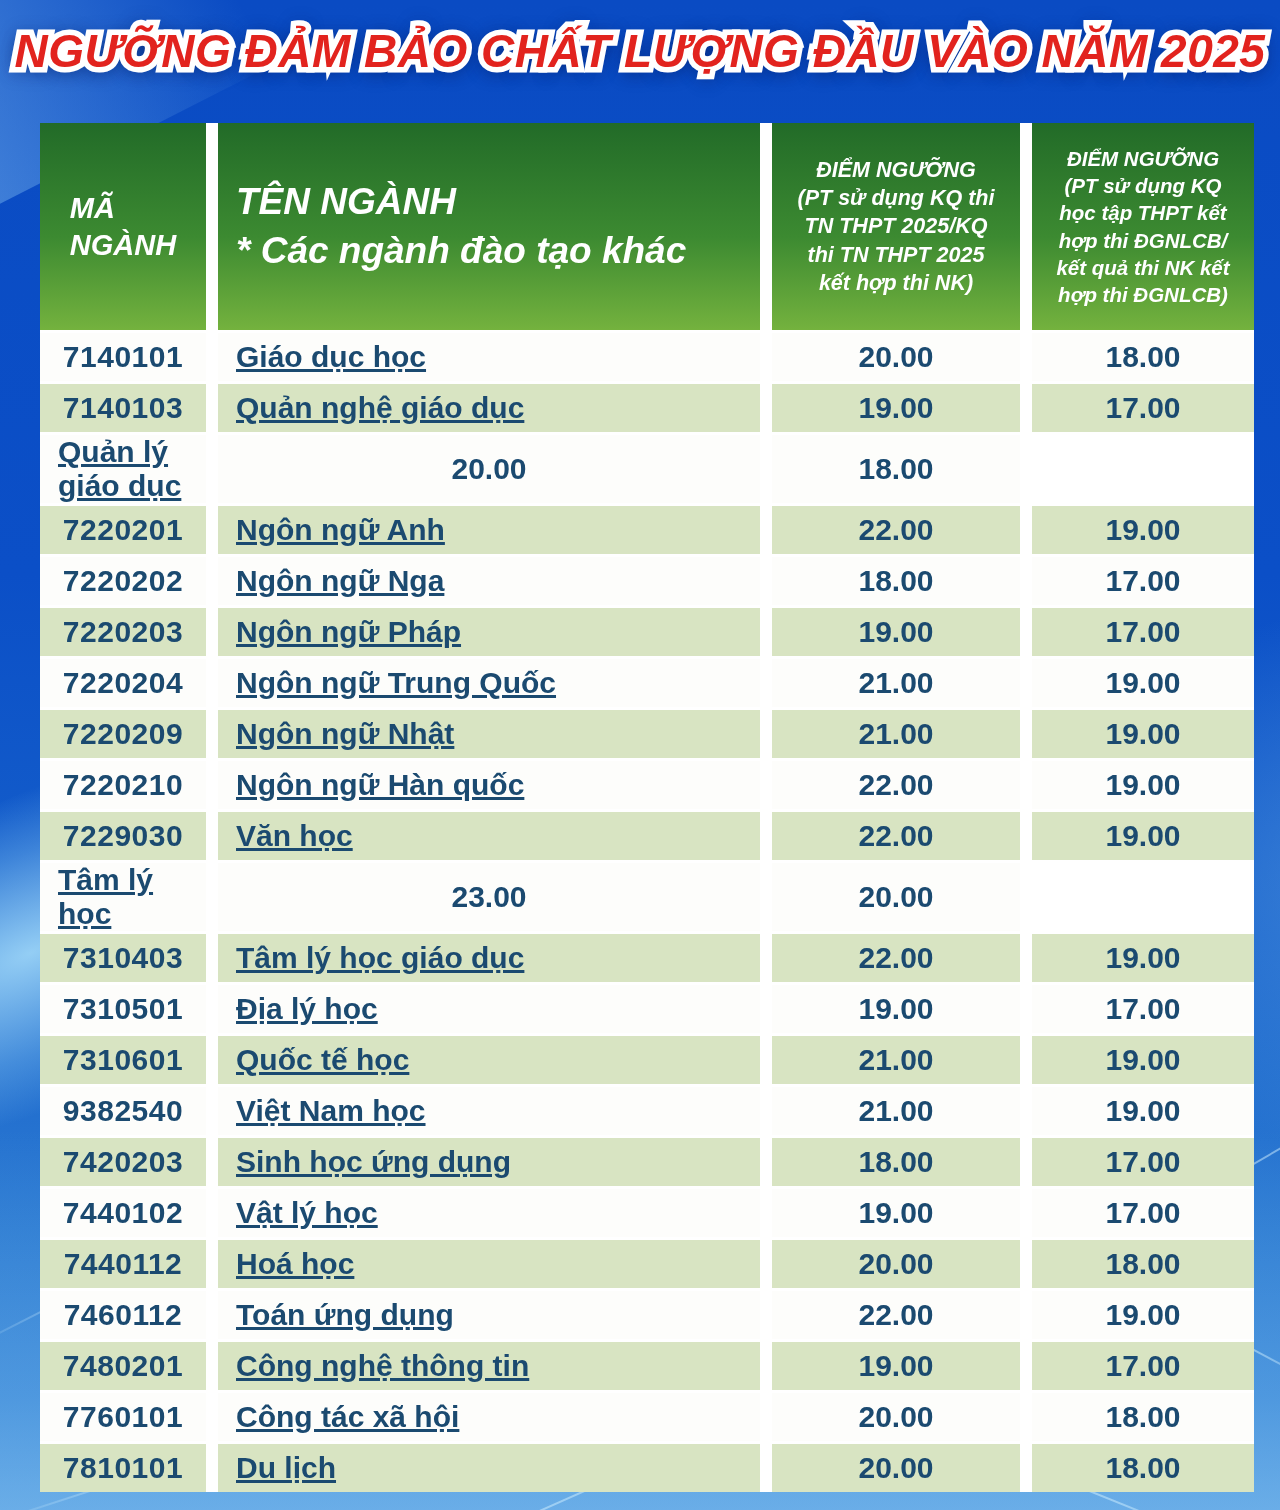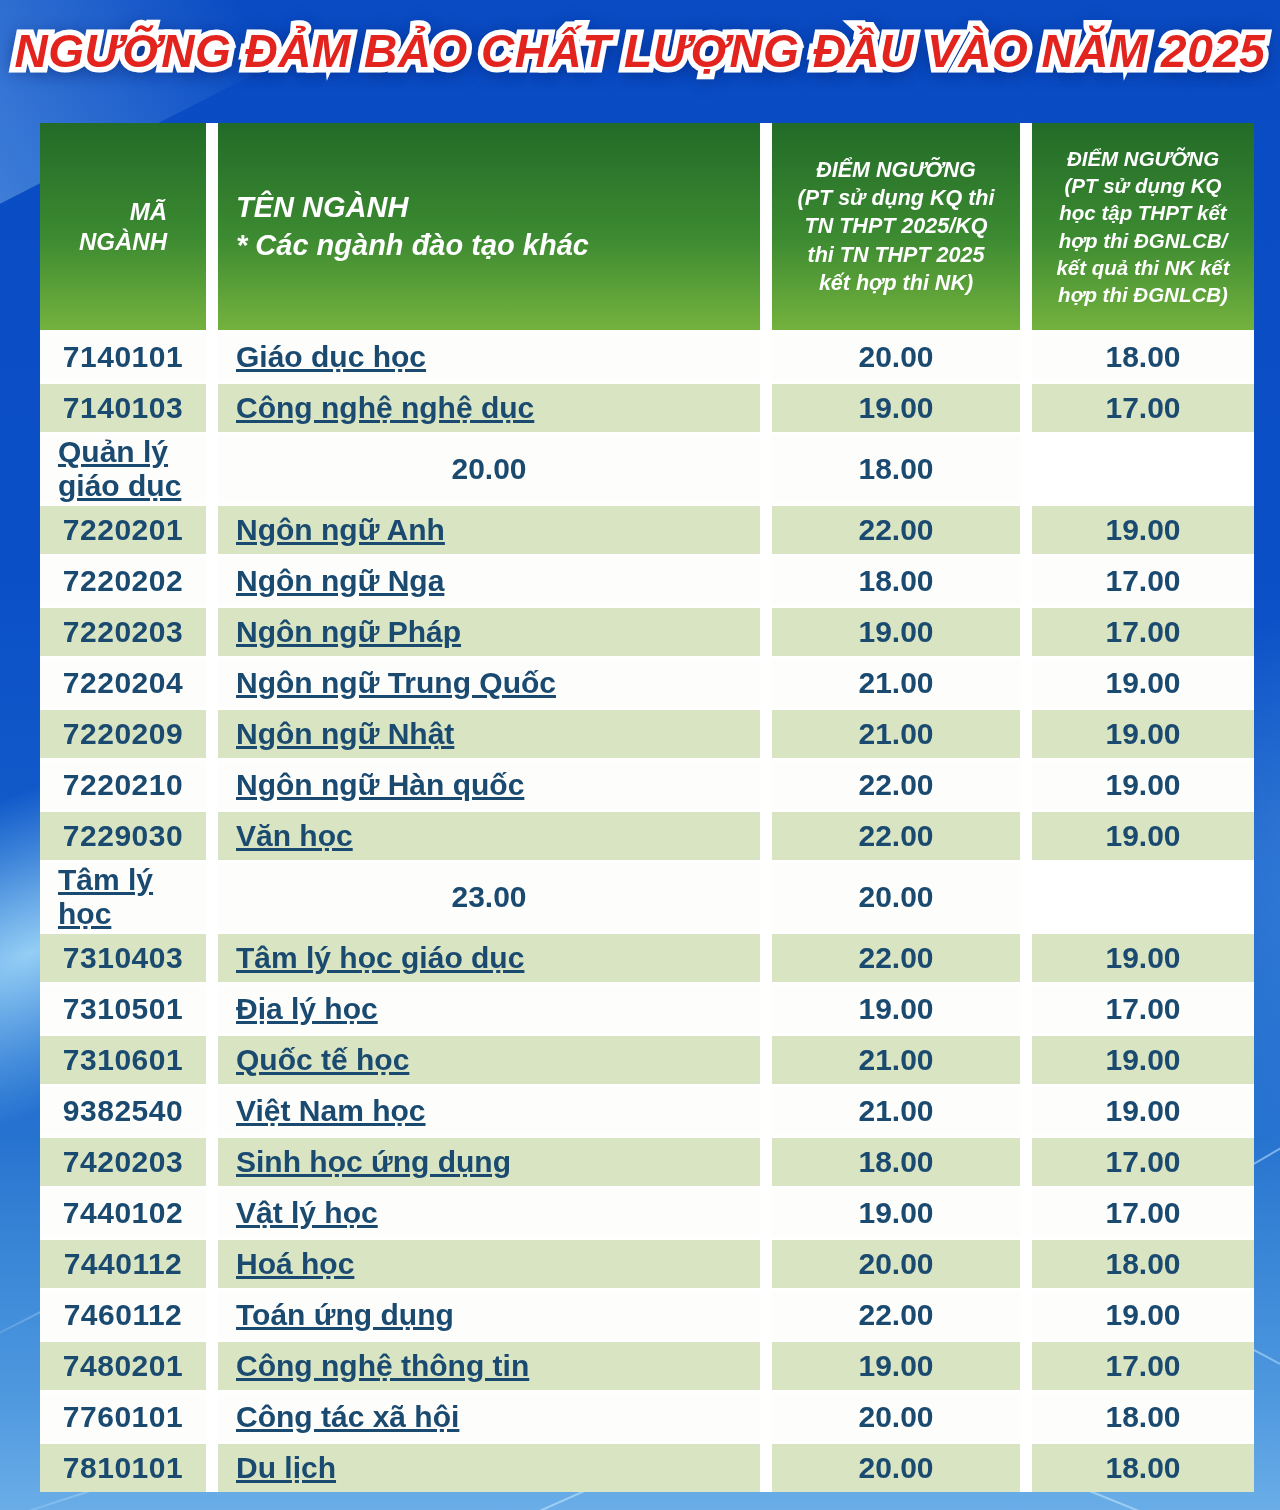--- a/index.html
+++ b/index.html
@@ -63,22 +63,22 @@
   .grid-row{
     display:grid;grid-template-columns:166px 542px 248px 222px;column-gap:12px;
   }
   .thead{height:207px;flex:0 0 207px;}
   .th{
     background:linear-gradient(180deg,#226b28 0%,#3c8a31 55%,#74b23e 100%);
     color:#ffffff;font-weight:bold;font-style:italic;
     display:flex;flex-direction:column;justify-content:center;
     white-space:pre-line;
   }
-  .th-code{align-items:center;text-align:right;font-size:24px;line-height:1.25;}
-  .th-name{align-items:flex-start;text-align:left;font-size:29px;line-height:1.3;padding-left:18px;}
+  .th-code{align-items:center;text-align:left;font-size:29px;line-height:1.25;}
+  .th-name{align-items:flex-start;text-align:left;font-size:37px;line-height:1.3;padding-left:18px;}
   .th-s1{align-items:center;text-align:center;font-size:21.5px;line-height:1.32;}
   .th-s2{align-items:center;text-align:center;font-size:20.5px;line-height:1.32;}
 
   .tbody{flex:1;display:flex;flex-direction:column;gap:3px;}
   .row{flex:1;}
   .cell{
     display:flex;align-items:center;color:#1b4a70;font-weight:bold;font-size:30px;
   }
   .cell.code{justify-content:center;letter-spacing:.5px;}
   .cell.name{justify-content:flex-start;padding-left:18px;text-decoration:underline;}
@@ -128,21 +128,21 @@
     <div class="tbody">
   <div class="grid-row row">
     <div class="cell code">7140101</div>
     <div class="cell name">Giáo dục học</div>
     <div class="cell score">20.00</div>
     <div class="cell score">18.00</div>
   </div>
 
   <div class="grid-row row">
     <div class="cell code">7140103</div>
-    <div class="cell name">Công nghệ nghệ dục</div>
+    <div class="cell name">Quản nghệ giáo dục</div>
     <div class="cell score">19.00</div>
     <div class="cell score">17.00</div>
   </div>
 
   <div class="grid-row row">
     <div class="cell name">Quản lý giáo dục</div>
     <div class="cell score">20.00</div>
     <div class="cell score">18.00</div>
   </div>
 

